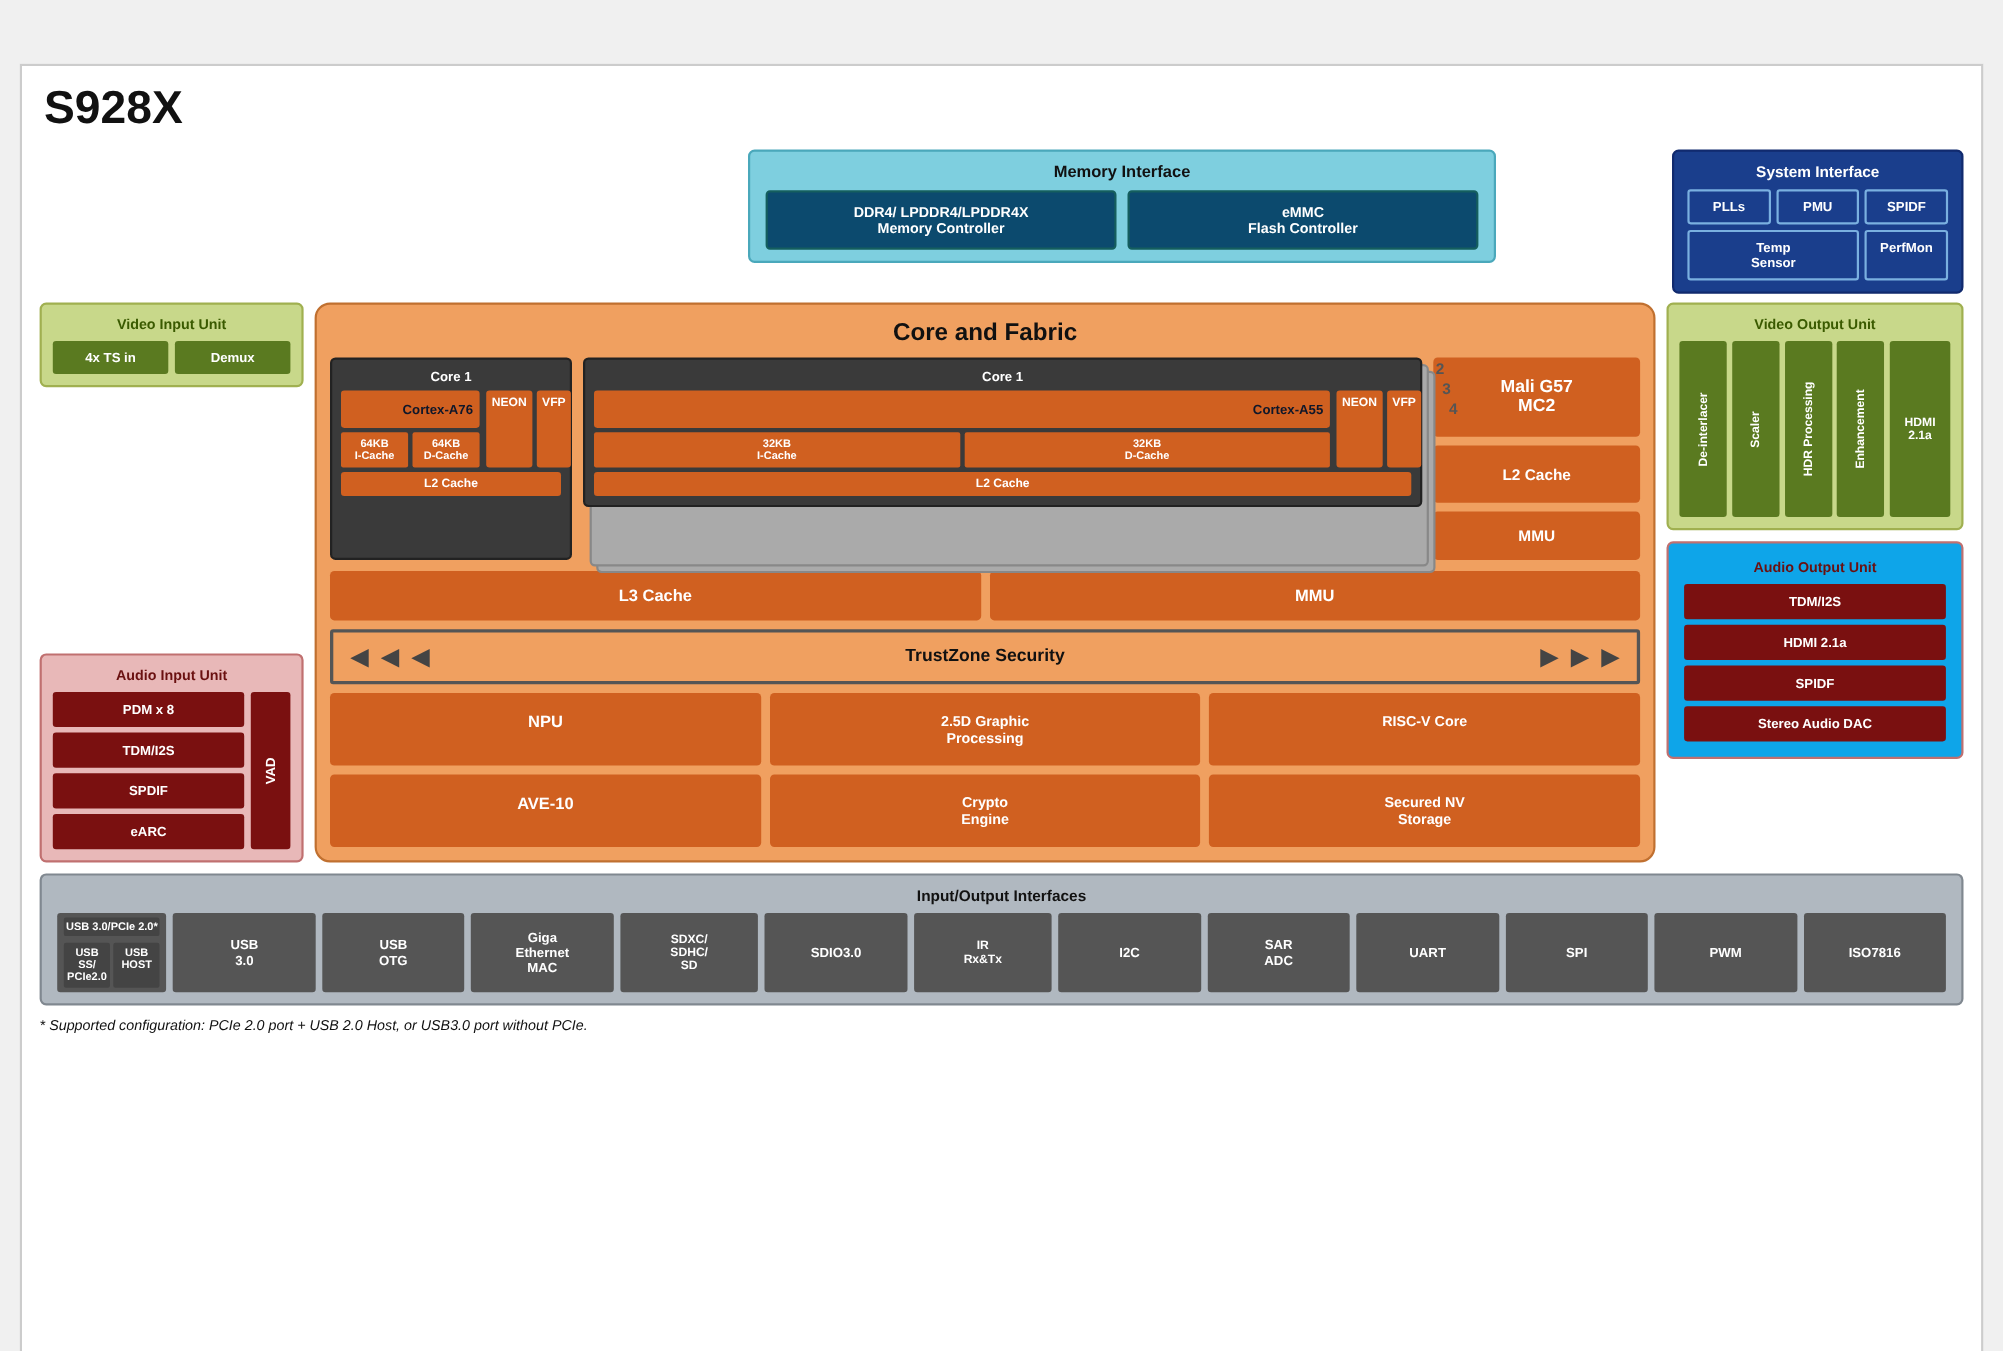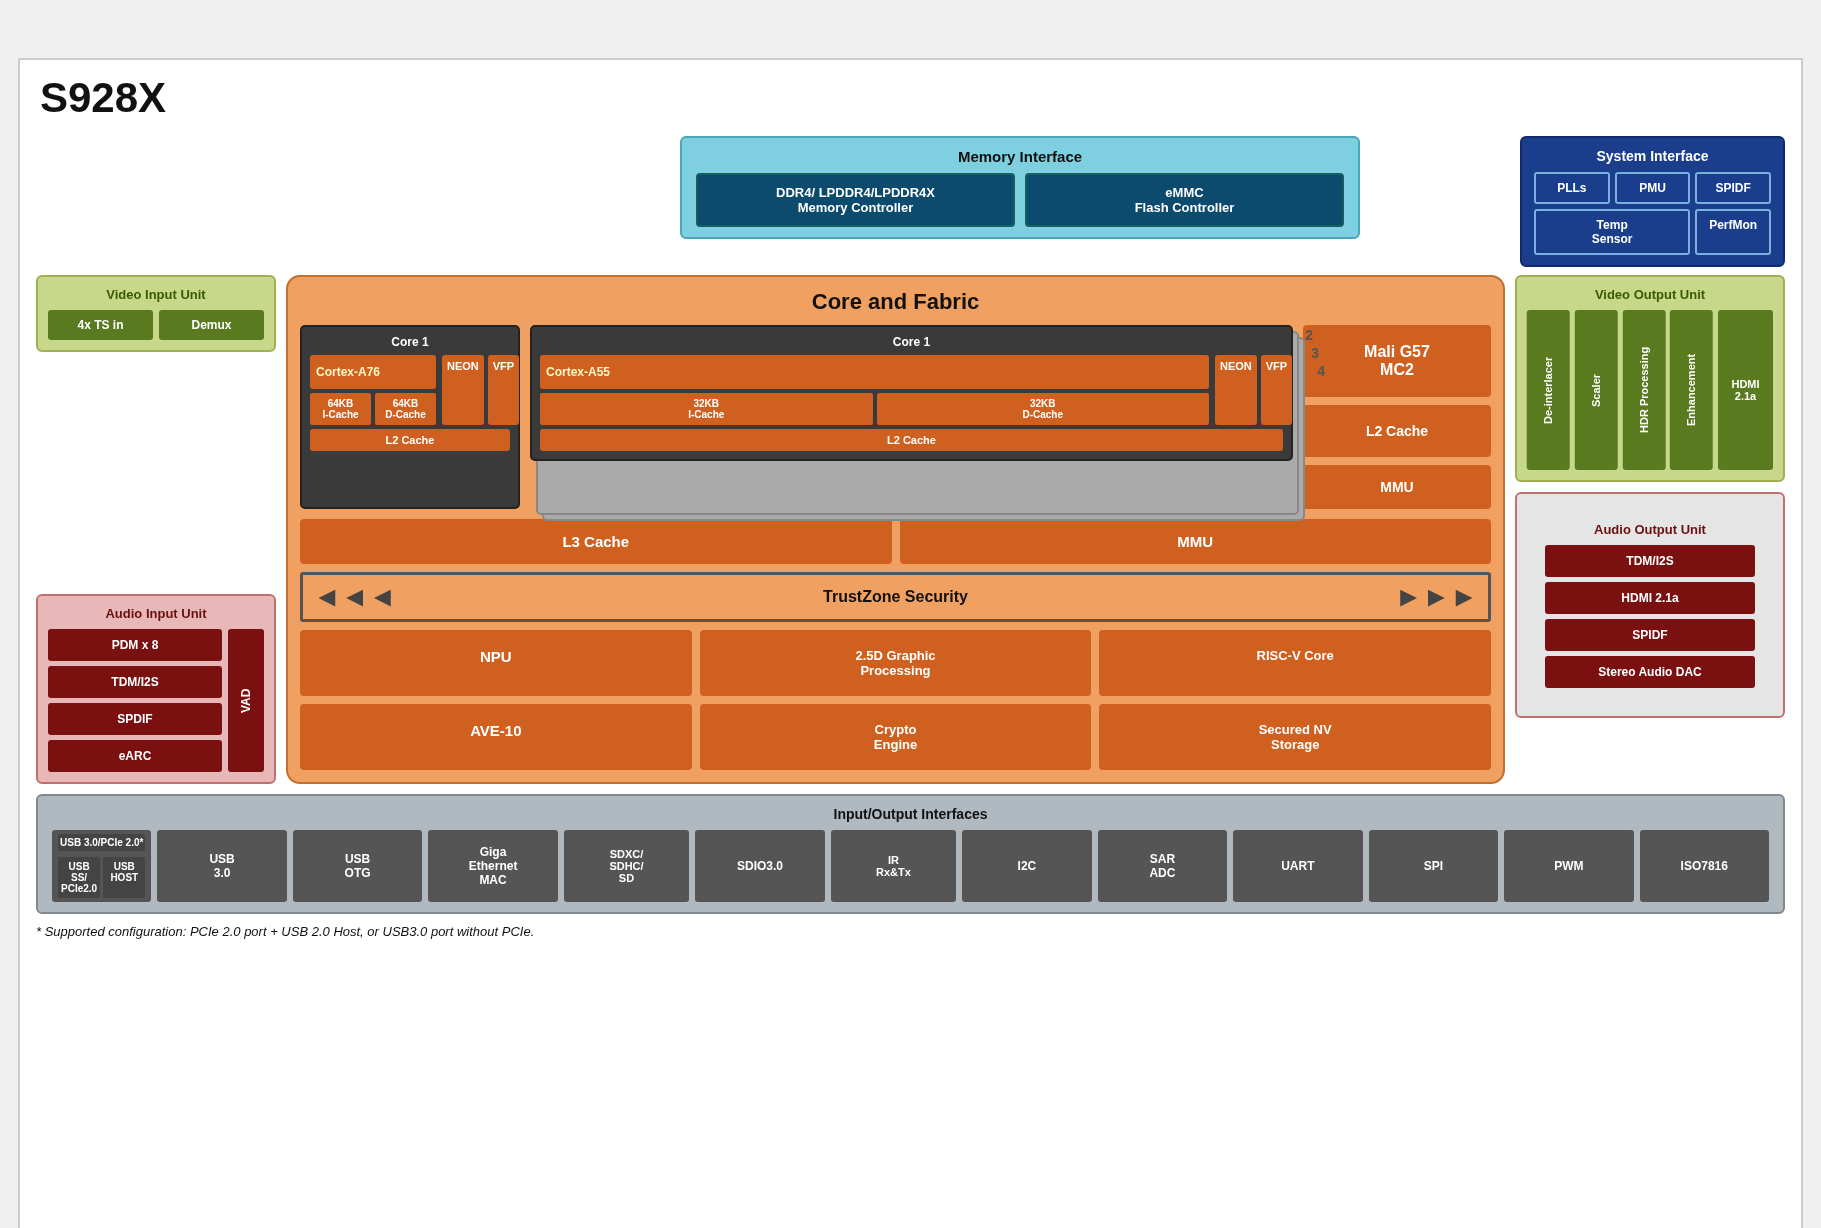--- a/index.html
+++ b/index.html
@@ -230,24 +230,24 @@
       margin-bottom: 4px;
     }
     .core-left {
       display: flex;
       flex-direction: column;
       gap: 4px;
       flex: 1;
     }
     .cortex-block {
       background: #d06020;
-      color: #fef9c3;
+      color: #0f172a;
       font-weight: bold;
       font-size: 12px;
-      text-align: left;
+      text-align: right;
       padding: 10px 6px;
       border-radius: 3px;
     }
     .cache-row {
       display: flex;
       gap: 4px;
     }
     .cache-block {
       background: #d06020;
       color: white;
@@ -530,24 +530,24 @@
       font-size: 11px;
       text-align: center;
       padding: 10px 6px;
       border-radius: 3px;
       display: flex;
       align-items: center;
       justify-content: center;
       width: 55px;
     }
     .audio-output-box {
-      background: #e5e5e5;
+      background: #0ea5e9;
       border: 2px solid #c07070;
       border-radius: 6px;
-      padding: 28px;
+      padding: 14px;
     }
     .ao-inner {
       display: flex;
       flex-direction: column;
       gap: 5px;
     }
     .ao-block {
       background: #7a1010;
       color: white;
       font-weight: bold;

